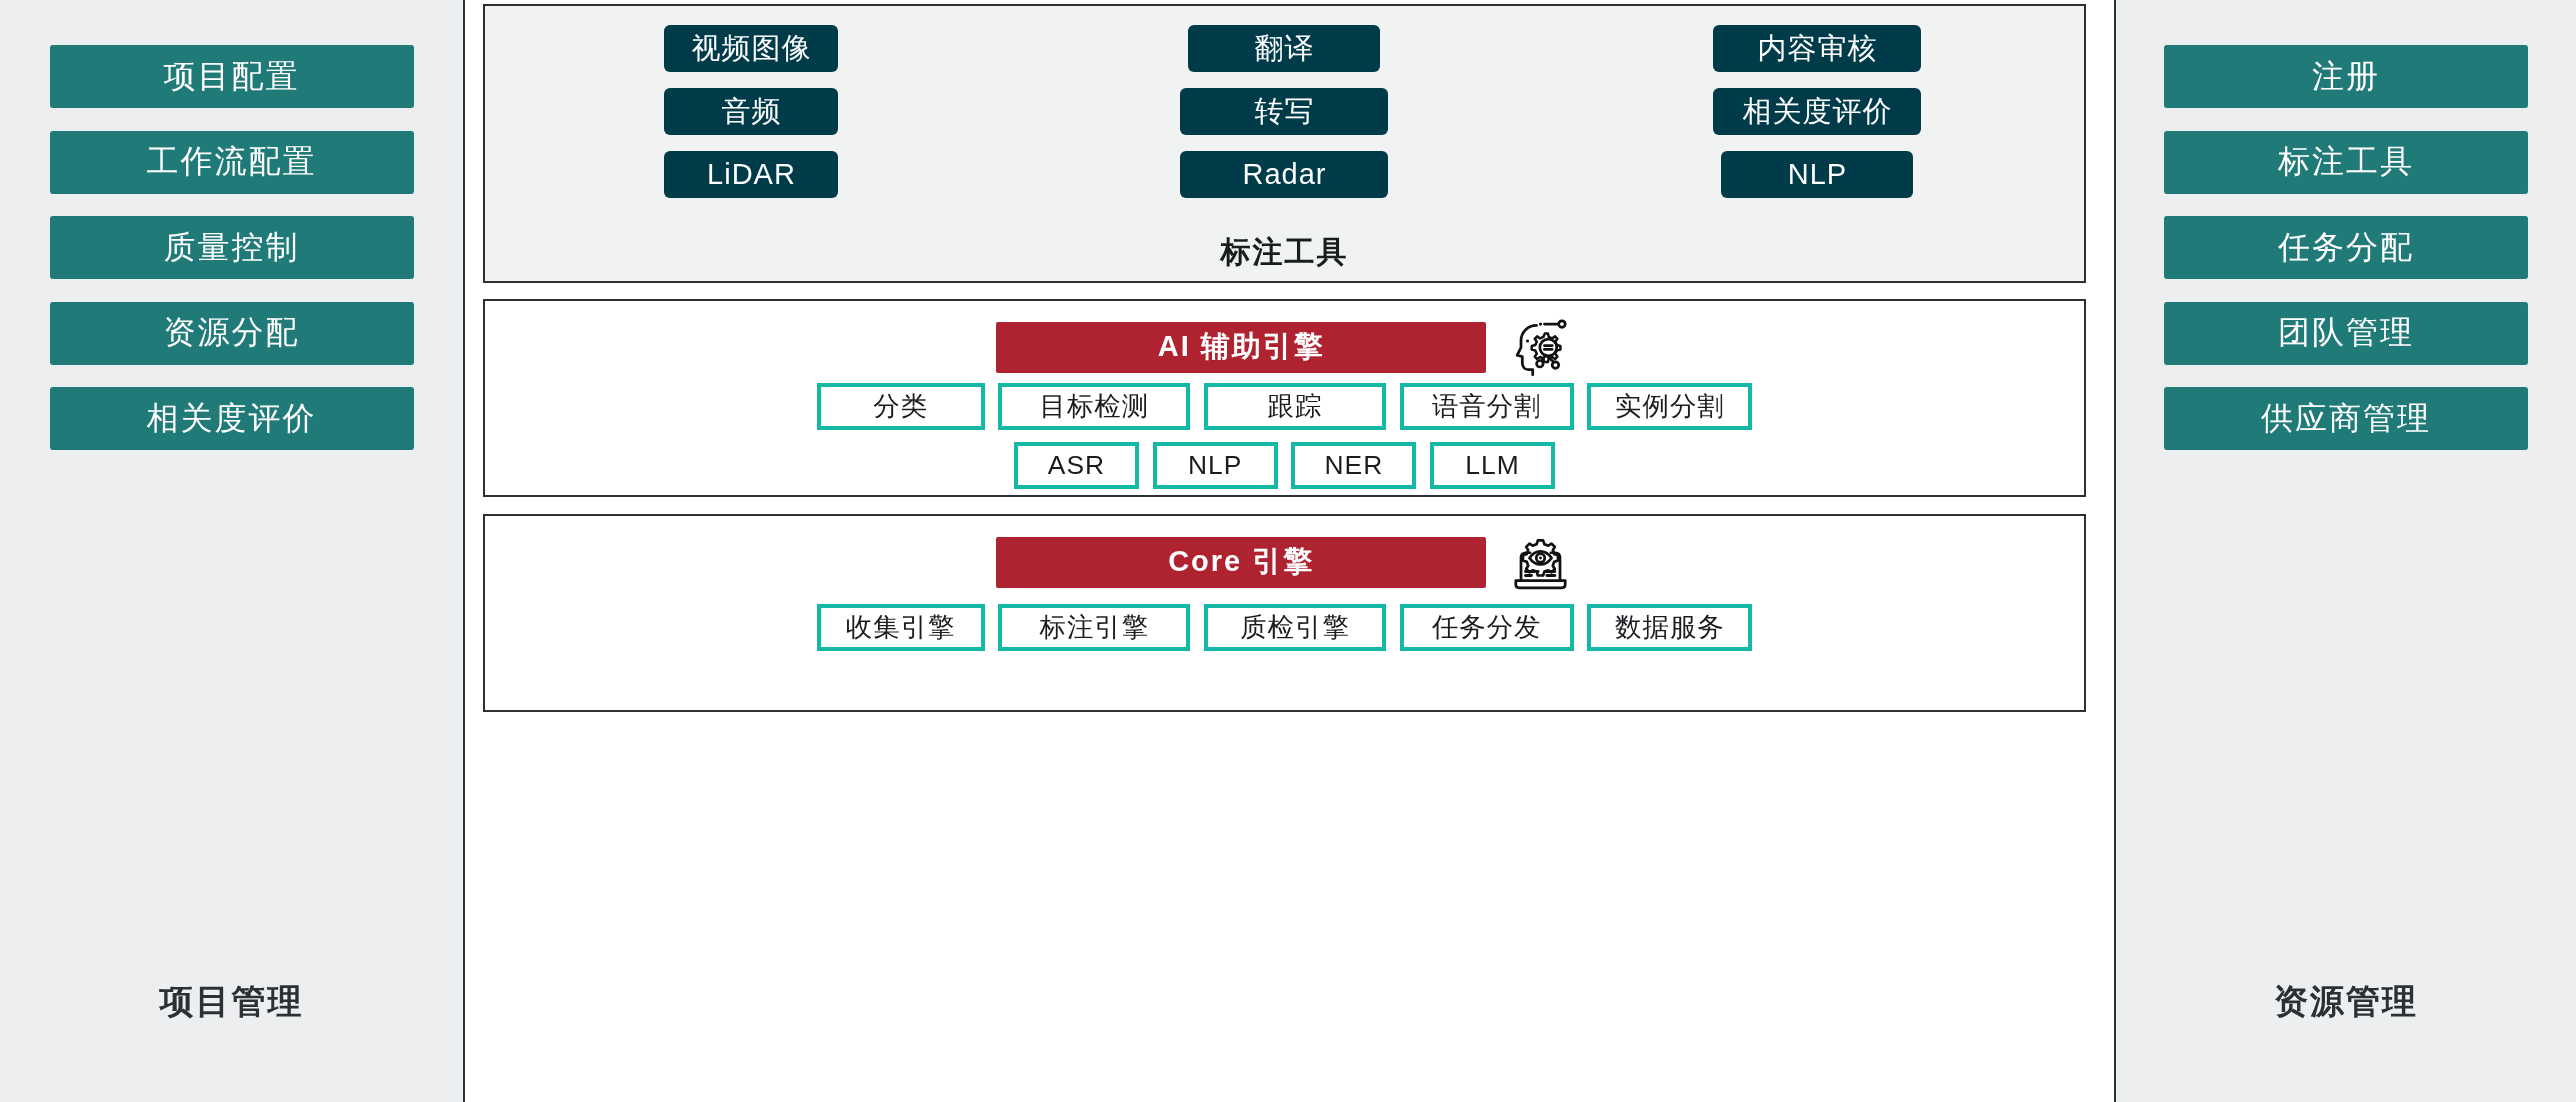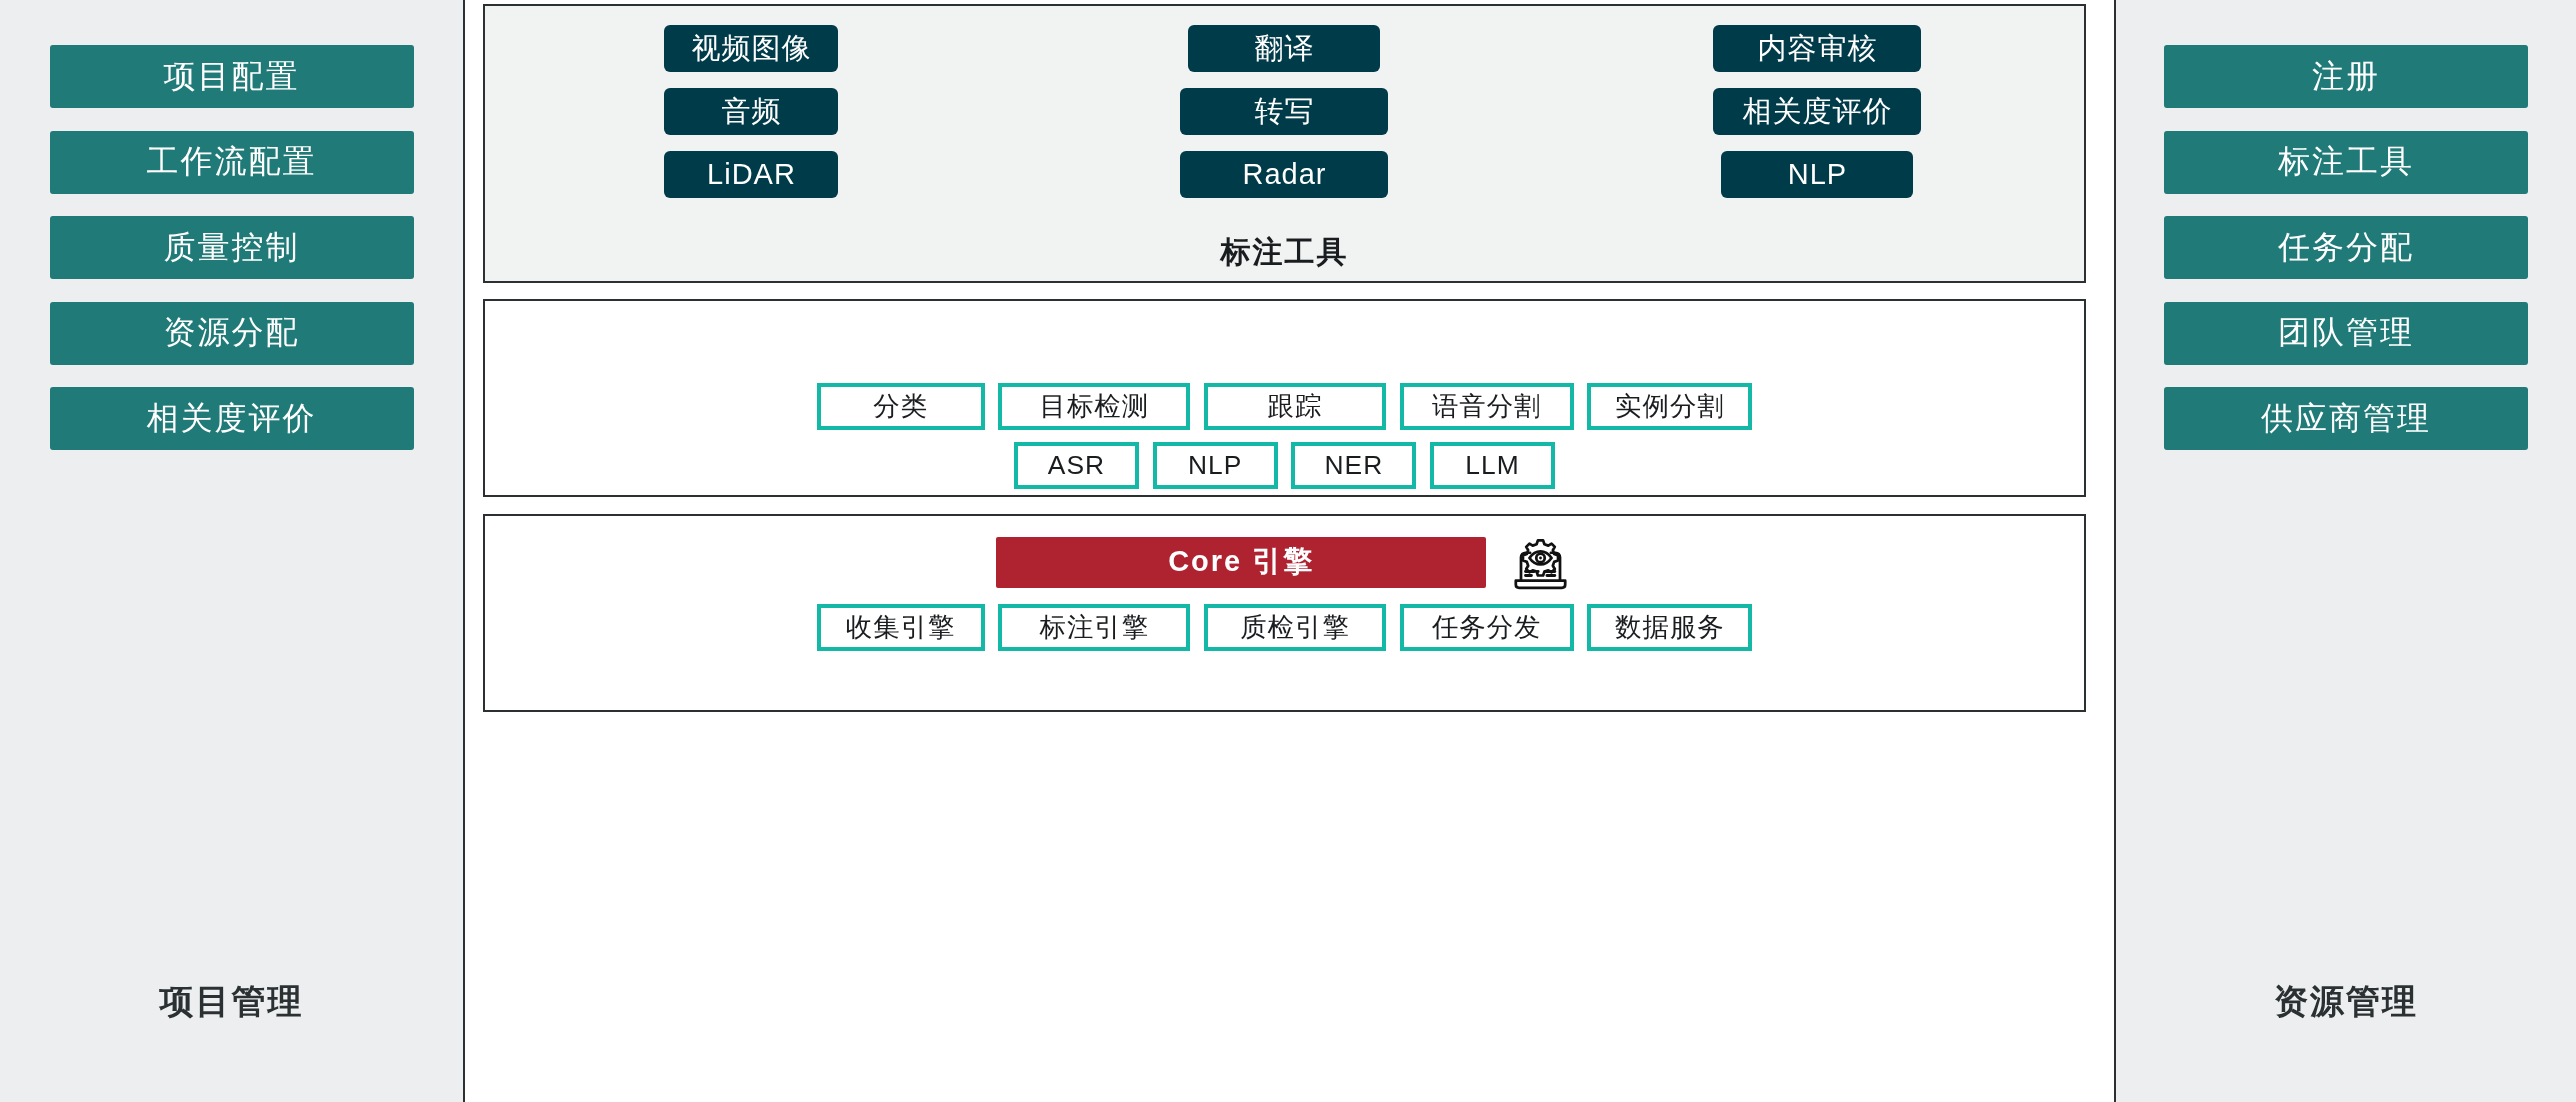--- a/index.html
+++ b/index.html
@@ -298,20 +298,40 @@
                 <span>NLP</span>
               </div>
           </div>
         </div>
 
       </div>
       <div class="tools-caption">标注工具</div>
     </div>
 
     <div class="card ai">
+      <div class="banner-row">
+        <div class="banner">
+            <span>AI 辅助引擎</span>
+          </div>
+        <div class="engine-icon">
+          <svg viewBox="0 0 100 100" fill="none" stroke="#111111" stroke-width="4.2" stroke-linecap="round" stroke-linejoin="round">
+            <path d="M44 16 C30 16 20 27 20 40 L20 50 L14 62 L22 64 L22 74 C22 80 26 84 32 84 L38 84 L38 92"></path>
+            <circle cx="30" cy="40" r="2.4" fill="#111111" stroke="none"></circle>
+            <circle cx="50" cy="14" r="2.4" fill="#111111" stroke="none"></circle>
+            <path d="M56 14 L78 14"></path>
+            <circle cx="83" cy="14" r="5"></circle>
+            <path d="M58 62 L52 70 M58 62 L70 72"></path>
+            <circle cx="49" cy="75" r="5"></circle>
+            <circle cx="73" cy="77" r="5"></circle>
+            <path d="M61 30 L66 30 L67.5 36 L73 38.5 L78 35 L82 39 L78.5 44 L81 49.5 L87 51 L87 57 L81 58.5 L78.5 64 L82 69 L78 73 L73 69.5 L67.5 72 L66 78 L60 78 L58.5 72 L53 69.5 L48 73 L44 69 L47.5 64 L45 58.5 L39 57 L39 51 L45 49.5 L47.5 44 L44 39 L48 35 L53 38.5 L58.5 36 Z" transform="translate(-4,-3) scale(0.92) translate(5,4)"></path>
+            <circle cx="62" cy="50" r="13"></circle>
+            <path d="M56 47 L68 47 M56 53 L68 53"></path>
+          </svg>
+        </div>
+      </div>
       <div class="chip-row r1">
         <div class="chip w1">
             <span>分类</span>
           </div>
         <div class="chip w2">
             <span>目标检测</span>
           </div>
         <div class="chip w3">
             <span>跟踪</span>
           </div>

